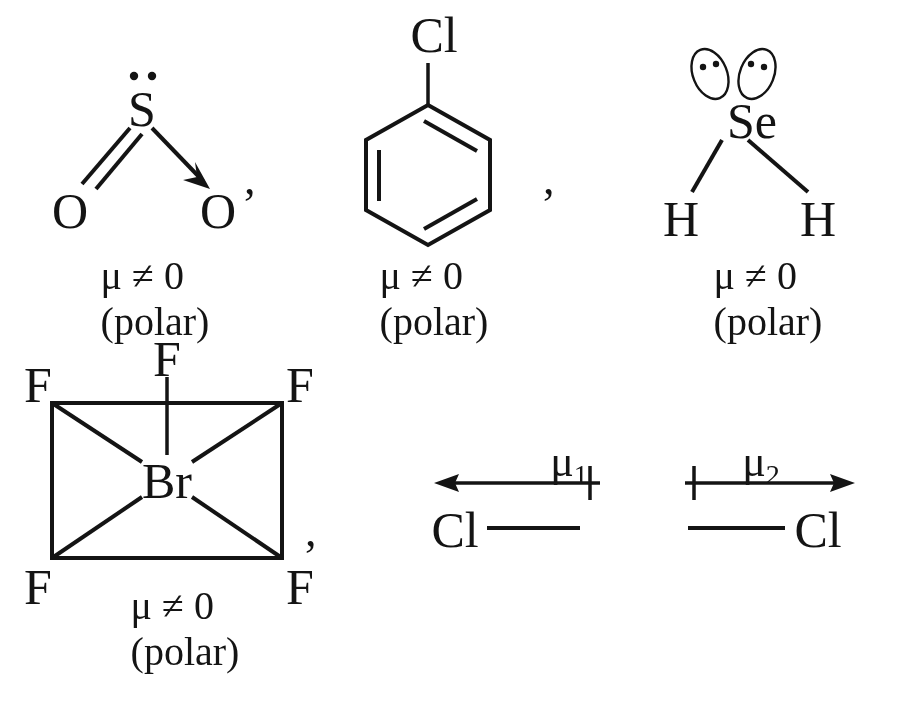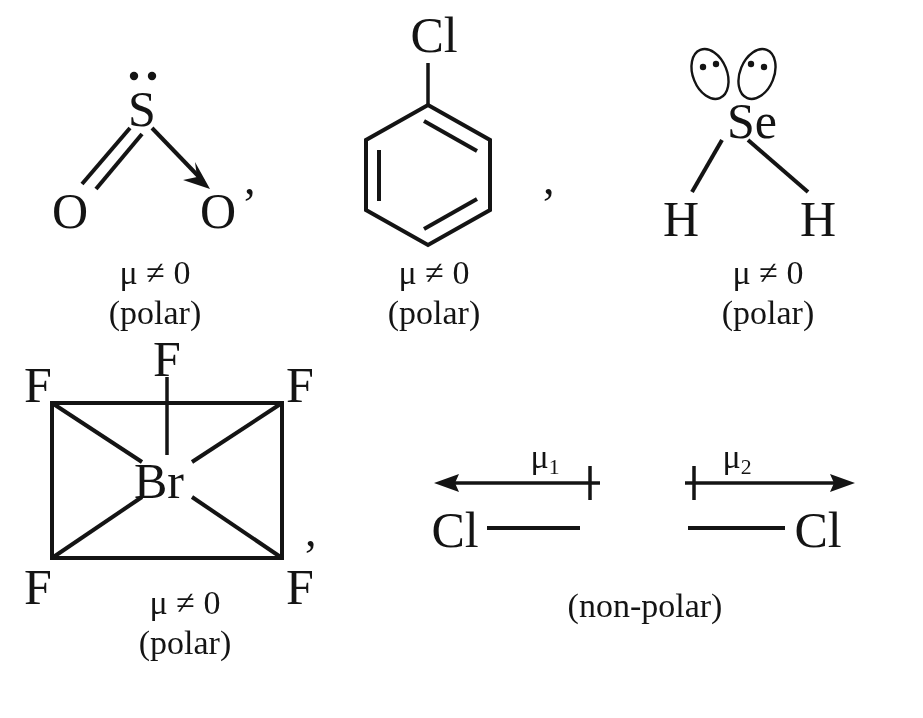--- a/index.html
+++ b/index.html
@@ -24,28 +24,29 @@
     color: #141414;
     white-space: nowrap;
     line-height: 1;
     user-select: none;
   }
   .atom-big {
     font-size: 50px;
     text-align: center;
   }
   .caption {
-    font-size: 34px;
-    text-align: center;
+    font-size: 40px;
+    text-align: left;
   }
   .comma {
     font-size: 46px;
   }
   .mu-lbl {
-    font-size: 34px;
+    font-size: 44px;
+    margin-left: 24px;
   }
   .sub {
     font-size: 0.64em;
     vertical-align: -0.28em;
   }
   svg.overlay {
     position: absolute;
     left: 0;
     top: 0;
     width: 923px;
@@ -160,34 +161,33 @@
   <div class="lbl caption centered" style="left:768px; top:256px;">
     <div>μ ≠ 0</div>
     <div style="margin-top:6px;">(polar)</div>
   </div>
 
   <span class="lbl atom-big centered" style="left:167px; top:334px;">F</span>
   <span class="lbl atom-big centered" style="left:38px; top:360px;">F</span>
   <span class="lbl atom-big centered" style="left:300px; top:360px;">F</span>
   <span class="lbl atom-big centered" style="left:38px; top:562px;">F</span>
   <span class="lbl atom-big centered" style="left:300px; top:562px;">F</span>
-  <span class="lbl atom-big centered" style="left:159px; top:456px;">Br</span>
+  <span class="lbl atom-big centered" style="left:167px; top:456px;">Br</span>
   <span class="lbl comma" style="left:305px; top:508px;">,</span>
   <div class="lbl caption centered" style="left:185px; top:586px;">
     <div>μ ≠ 0</div>
     <div style="margin-top:6px;">(polar)</div>
   </div>
 
   <span class="lbl mu-lbl centered" style="left:545px; top:440px;">
     <span>μ</span><span class="sub">1</span>
   </span>
   <span class="lbl mu-lbl centered" style="left:737px; top:440px;">
     <span>μ</span><span class="sub">2</span>
   </span>
 
   <span class="lbl atom-big centered" style="left:455px; top:505px;">Cl</span>
   <span class="lbl atom-big centered" style="left:818px; top:505px;">Cl</span>
 
   <div class="lbl caption centered" style="left:645px; top:583px;">
-    <div style="margin-top:6px;">(non-polar)</div>
   </div>
 
 </div>
 
 </body></html>

